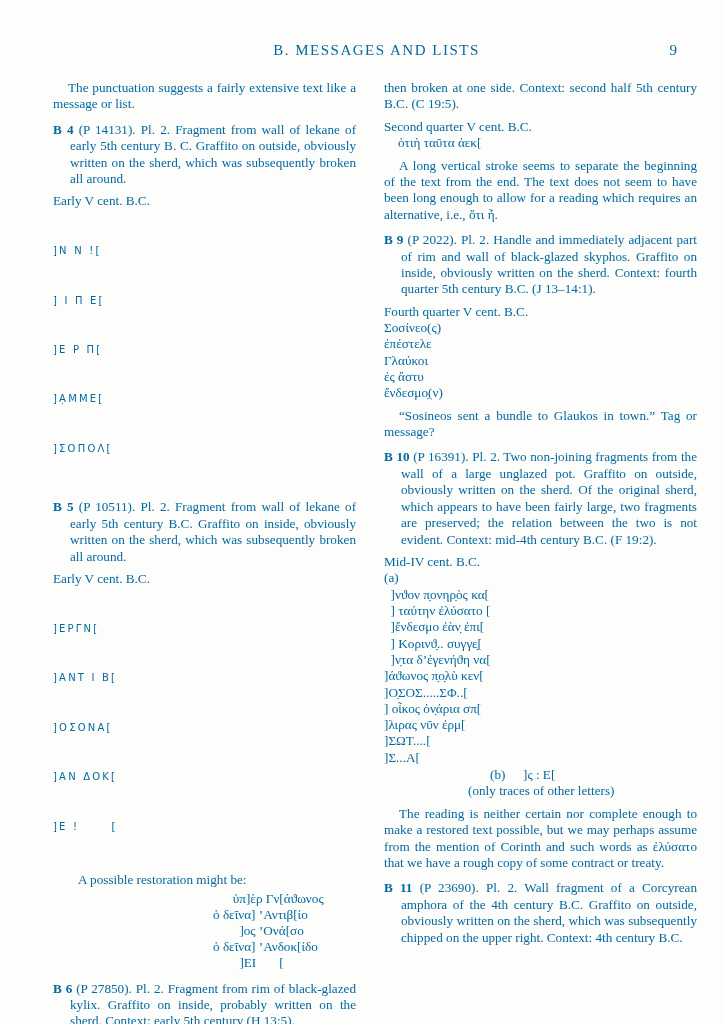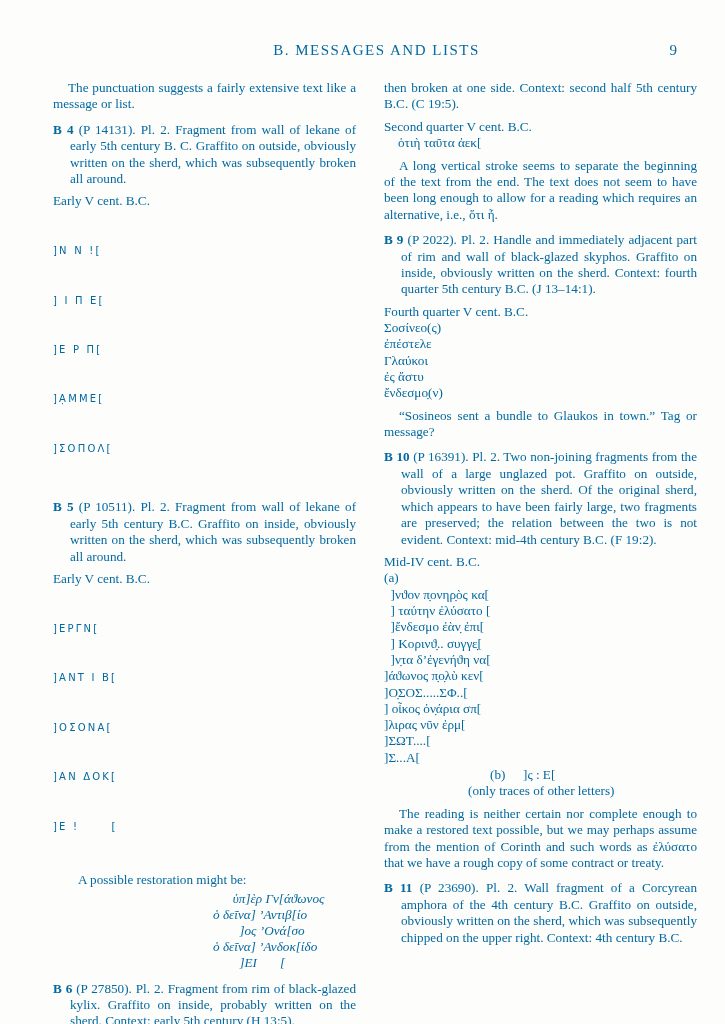--- a/index.html
+++ b/index.html
@@ -37,21 +37,21 @@
   .date{flex:none;white-space:pre;}
   .w138{width:138px;}
   .w190{width:190px;}
   .w106{width:106px;}
   .inline-gap{margin-left:14px;white-space:pre;}
   .epi{
     font-family:"DejaVu Sans","Liberation Sans",sans-serif;
     font-size:10px;letter-spacing:2.2px;line-height:16.6px;white-space:pre;
   }
   .gkline{white-space:pre;line-height:16.3px;}
-  .resto{margin:2px 0 0 160px;font-style:italic;}
+  .resto{margin:2px 0 0 160px;}
   .resto .gkline{line-height:16.2px;}
   .resto-intro{margin:4px 0 0 0;text-indent:25px;}
   .a-label{flex:none;width:33px;white-space:pre;}
   .b-row{display:flex;margin:1px 0 0 0;padding-left:106px;}
   .b-note{margin:0 0 0 84px;white-space:pre;}
 </style>
 </head>
 <body>
 
 <div class="page">

